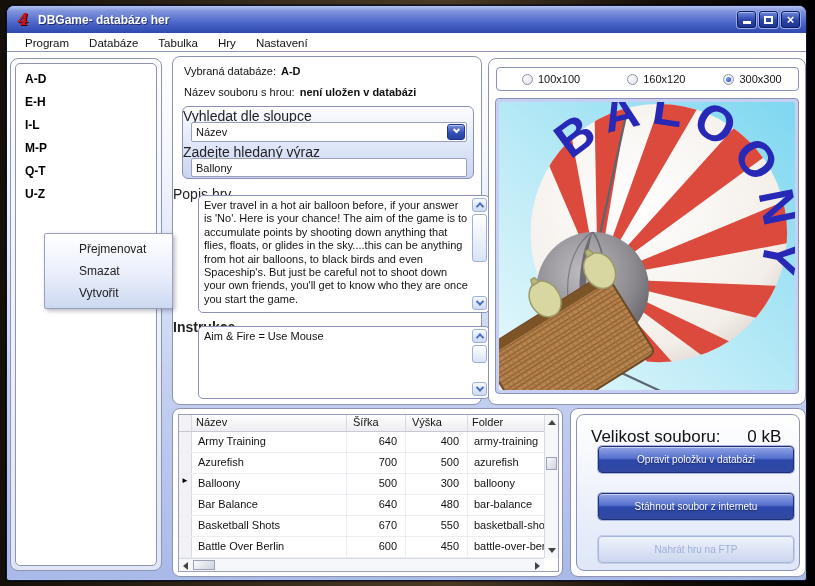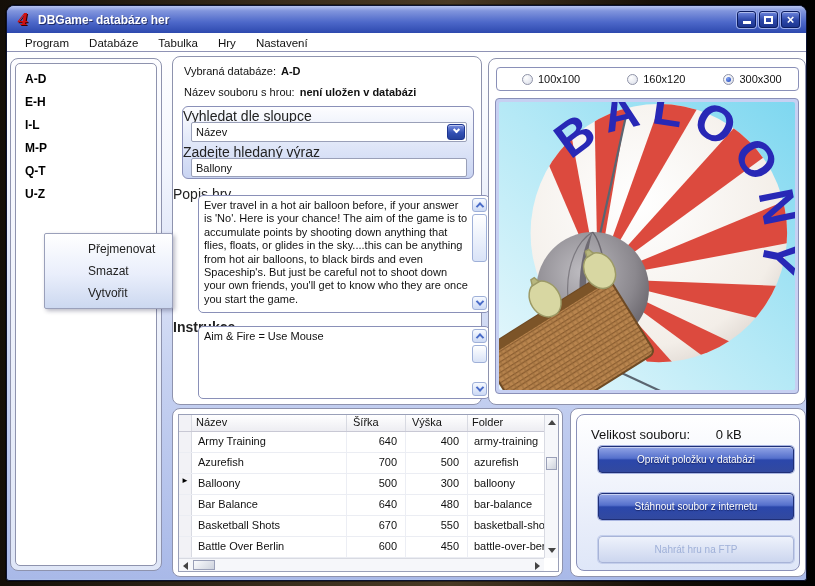--- a/index.html
+++ b/index.html
@@ -36,21 +36,21 @@
     border-radius:0 0 2px 2px;}
   .panel{position:absolute;border:1px solid #8e93ae;border-radius:8px;background:#fff;}
   
   .left-panel{left:3px;top:6px;width:152px;height:513px;background:linear-gradient(180deg,#fdfdff,#dfe6f7);}
   .listbox{position:absolute;left:4px;top:4px;right:4px;bottom:4px;background:#fff;
     border:1px solid #8e93ae;border-radius:5px;padding:4px 0;overflow:hidden;}
   .list-item{font-size:12px;font-weight:bold;color:#000;padding:2px 9px;line-height:19px;cursor:default;}
   
   .ctx-menu{position:absolute;left:37px;top:181px;width:129px;z-index:40;
     background:linear-gradient(180deg,#ffffff,#e9eefb 55%,#ccd8f0);
-    border:1px solid #9aa0ba;border-radius:2px;box-shadow:2px 2px 4px rgba(20,20,60,.3);padding:4px 13px;}
+    border:1px solid #9aa0ba;border-radius:2px;box-shadow:2px 2px 4px rgba(20,20,60,.3);padding:4px 4px;}
   .ctx-item{font-size:12px;color:#222;padding:4px 6px 4px 30px;cursor:default;}
   
   .mid-panel{left:165px;top:4px;width:310px;height:349px;}
   .info-line{position:absolute;left:11px;font-size:11px;color:#111;white-space:nowrap;}
   .info-line b{margin-left:5px;}
   .groupbox{position:absolute;border:1px solid #8a90b8;border-radius:6px;
     background:linear-gradient(180deg,#fdfdff 0%,#e4eaf9 45%,#c9d4f2 100%);}
   .searchbox{left:9px;top:49px;width:292px;height:73px;}
   .center-label{position:absolute;width:100%;font-size:14px;color:#222;}
   .combo{position:absolute;left:8px;top:15px;width:276px;height:20px;background:#fff;
@@ -119,21 +119,21 @@
   .gsb-arrow.left{top:3px;left:4px;border-top:4px solid transparent;border-bottom:4px solid transparent;
     border-right:5px solid #444;border-left:none;}
   .gsb-arrow.right{top:3px;right:4px;left:auto;border-top:4px solid transparent;border-bottom:4px solid transparent;
     border-left:5px solid #444;border-right:none;}
   .gsb-hthumb{position:absolute;left:14px;top:1px;width:22px;height:10px;background:linear-gradient(135deg,#fafbfd,#cdd2dd);
     border:1px solid #9aa0b8;}
   
   .file-panel{left:563px;top:356px;width:236px;height:169px;}
   .file-group{position:absolute;left:5px;top:5px;right:5px;bottom:5px;border:1px solid #8a90b8;border-radius:8px;
     background:linear-gradient(180deg,#ffffff,#e8edfa 70%,#dfe7f8);}
-  .size-row{position:absolute;left:14px;top:12px;font-size:13px;color:#111;}
+  .size-row{position:absolute;left:14px;top:12px;font-size:17px;color:#111;}
   .size-row .val{margin-left:22px;}
   .xbtn{position:absolute;left:21px;width:196px;height:27px;border:1px solid #1f2f77;border-radius:4px;
     color:#fff;font-size:10px;cursor:pointer;
     background:linear-gradient(180deg,#93a5e6 0%,#5570cc 45%,#2b47ab 52%,#32499f 100%);
     box-shadow:inset 0 1px 0 rgba(255,255,255,.5),0 0 0 1px #aab6e2;text-shadow:0 1px 1px rgba(0,0,40,.5);}
   .xbtn.b1{top:31px;} .xbtn.b2{top:78px;} .xbtn.b3{top:121px;}
   .xbtn.disabled{background:linear-gradient(180deg,#eef2fb,#ccd6ef);color:#9fb0d8;border-color:#a8b4d8;
     text-shadow:none;cursor:default;box-shadow:0 0 0 1px #c4cfec;}
 </style>
 </head>

